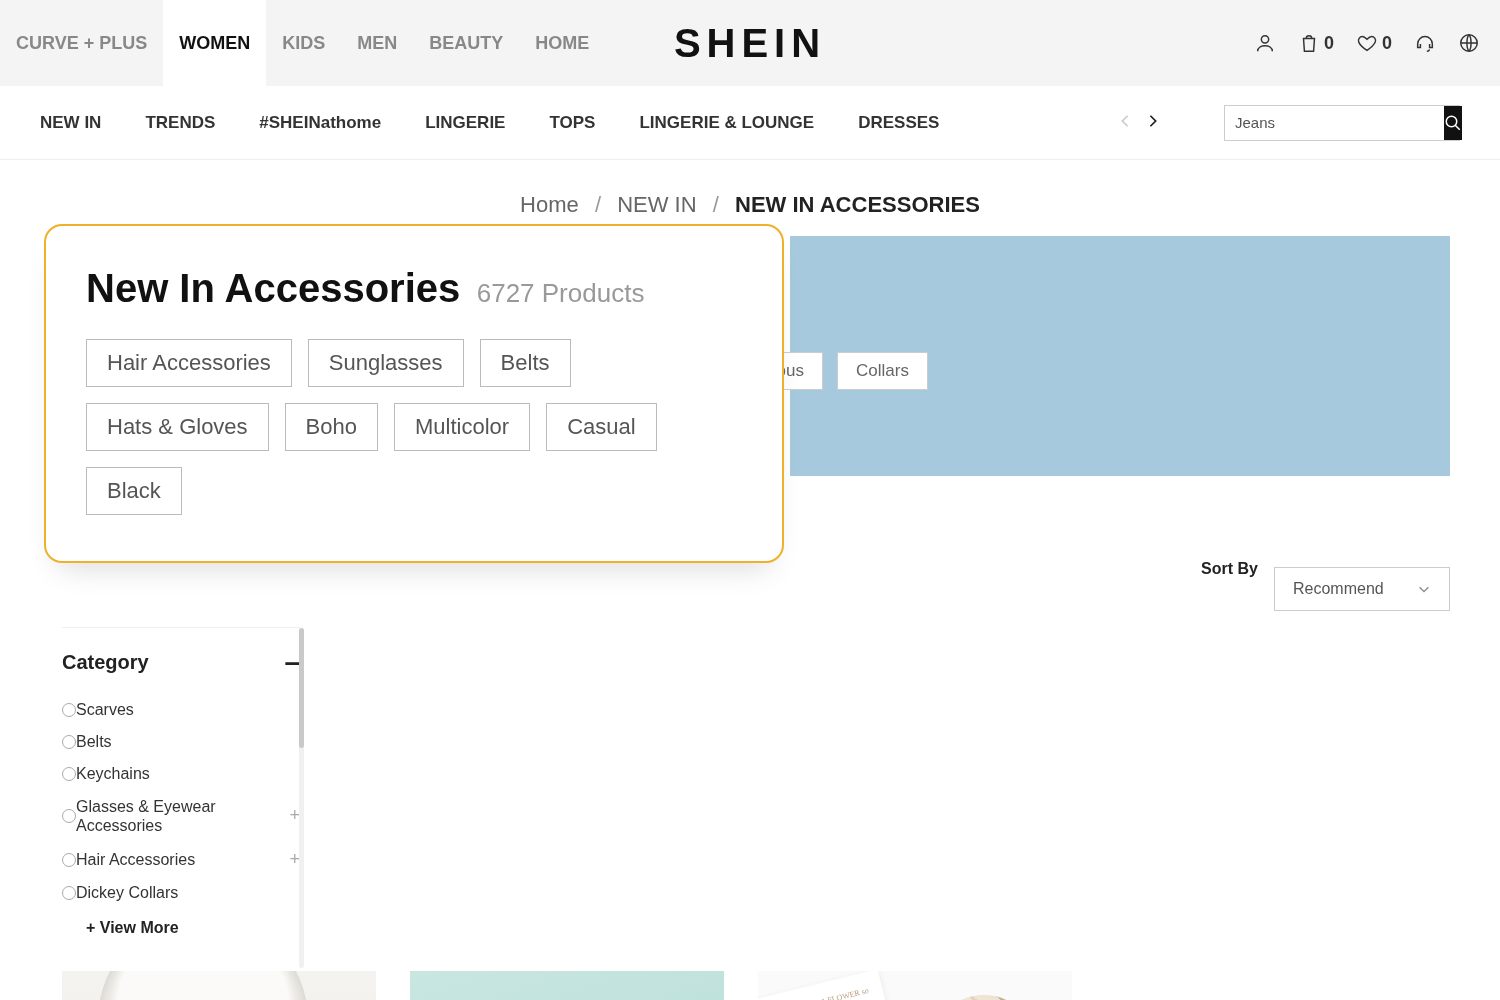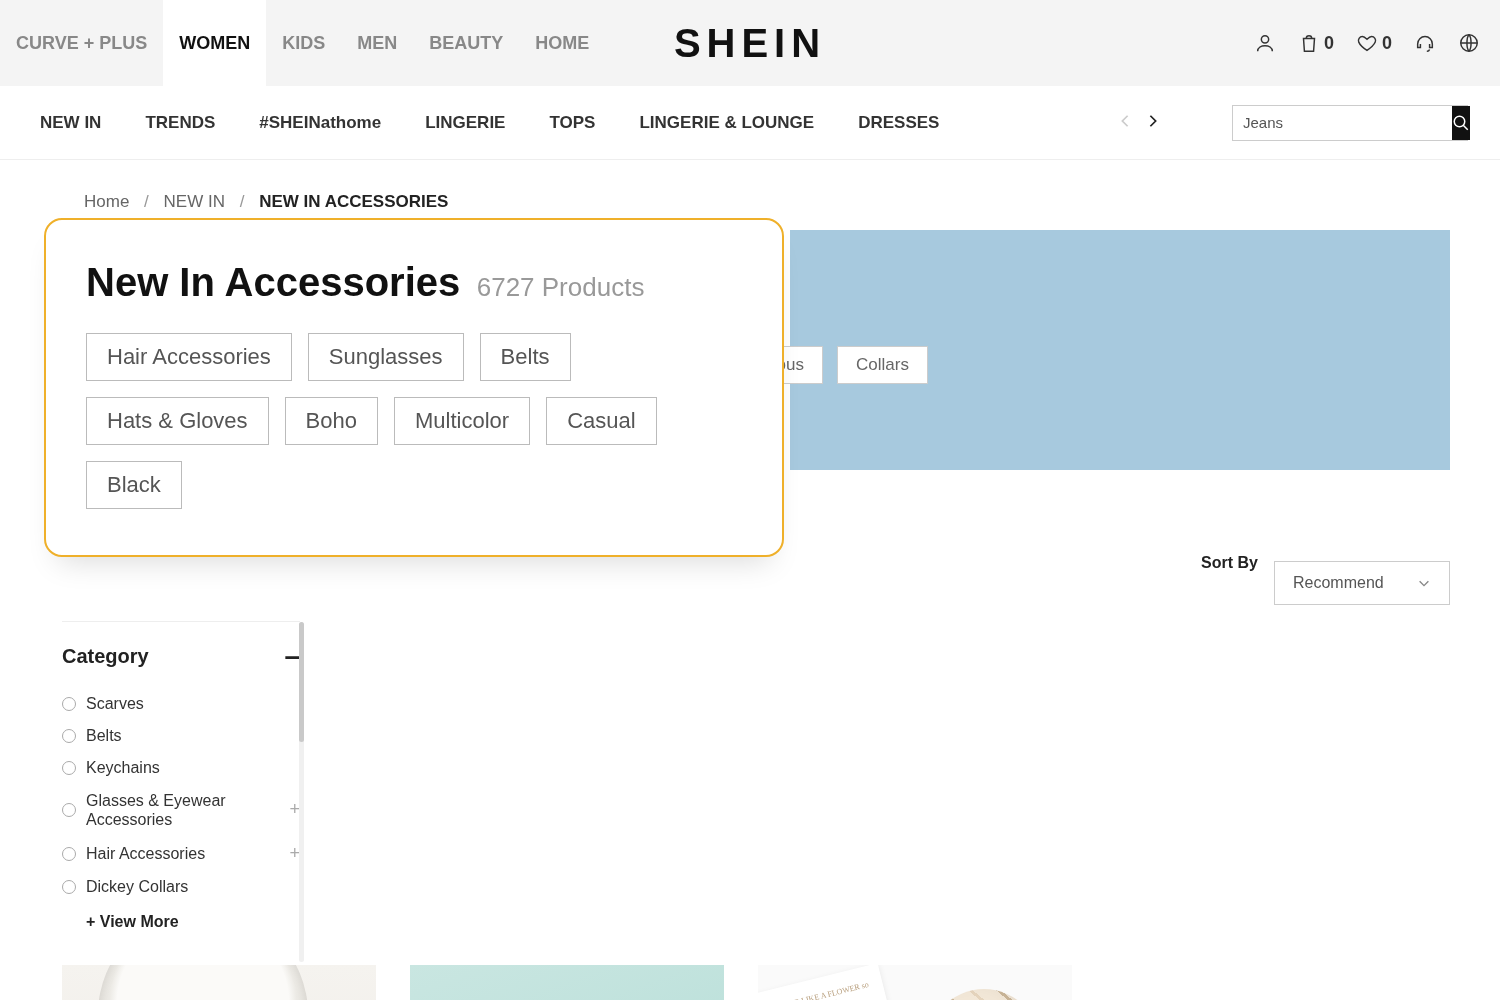--- a/index.html
+++ b/index.html
@@ -90,21 +90,21 @@
     right: 340px;
     display: flex;
     gap: 14px;
     align-items: center;
     color: #222;
   }
   .nav-arrows .disabled { color: #ccc; }
   .nav-arrows svg { width: 14px; height: 14px; }
   .searchwrap {
     position: absolute;
-    right: 32px;
+    right: 40px;
     display: flex;
     width: 236px;
     height: 36px;
     border: 1px solid #ccc;
   }
   .searchwrap input {
     flex: 1;
     border: none;
     padding: 0 10px;
     font-size: 15px;
@@ -117,22 +117,23 @@
     display: flex;
     align-items: center;
     justify-content: center;
     cursor: pointer;
   }
   .searchwrap .search-btn svg { width: 18px; height: 18px; stroke: #fff; fill: none; }
 
   
   .crumbs {
     padding: 32px 84px 12px;
-    font-size: 17px;
+    font-size: 22px;
     color: #666;
+    text-align: center;
   }
   .crumbs a { color: #666; text-decoration: none; }
   .crumbs .sep { margin: 0 10px; color:#999; }
   .crumbs .current { color: #222; font-weight: 600; }
 
   
   .bluewrap {
     position: relative;
     margin: 6px 50px 0 84px;
     height: 260px;
@@ -266,21 +267,20 @@
     margin-bottom: 16px;
     display: flex;
     justify-content: space-between;
     align-items: center;
   }
   .sidebar h3 .minus { font-size: 28px; font-weight: 700; cursor: pointer; }
   .catlist { list-style: none; }
   .catlist li {
     display: flex;
     align-items: center;
-    gap: 10px;
     padding: 7px 0;
     font-size: 16px;
     color: #333;
   }
   .catlist li .radio {
     width: 14px; height: 14px;
     border: 1px solid #aaa;
     border-radius: 50%;
     flex-shrink: 0;
   }

